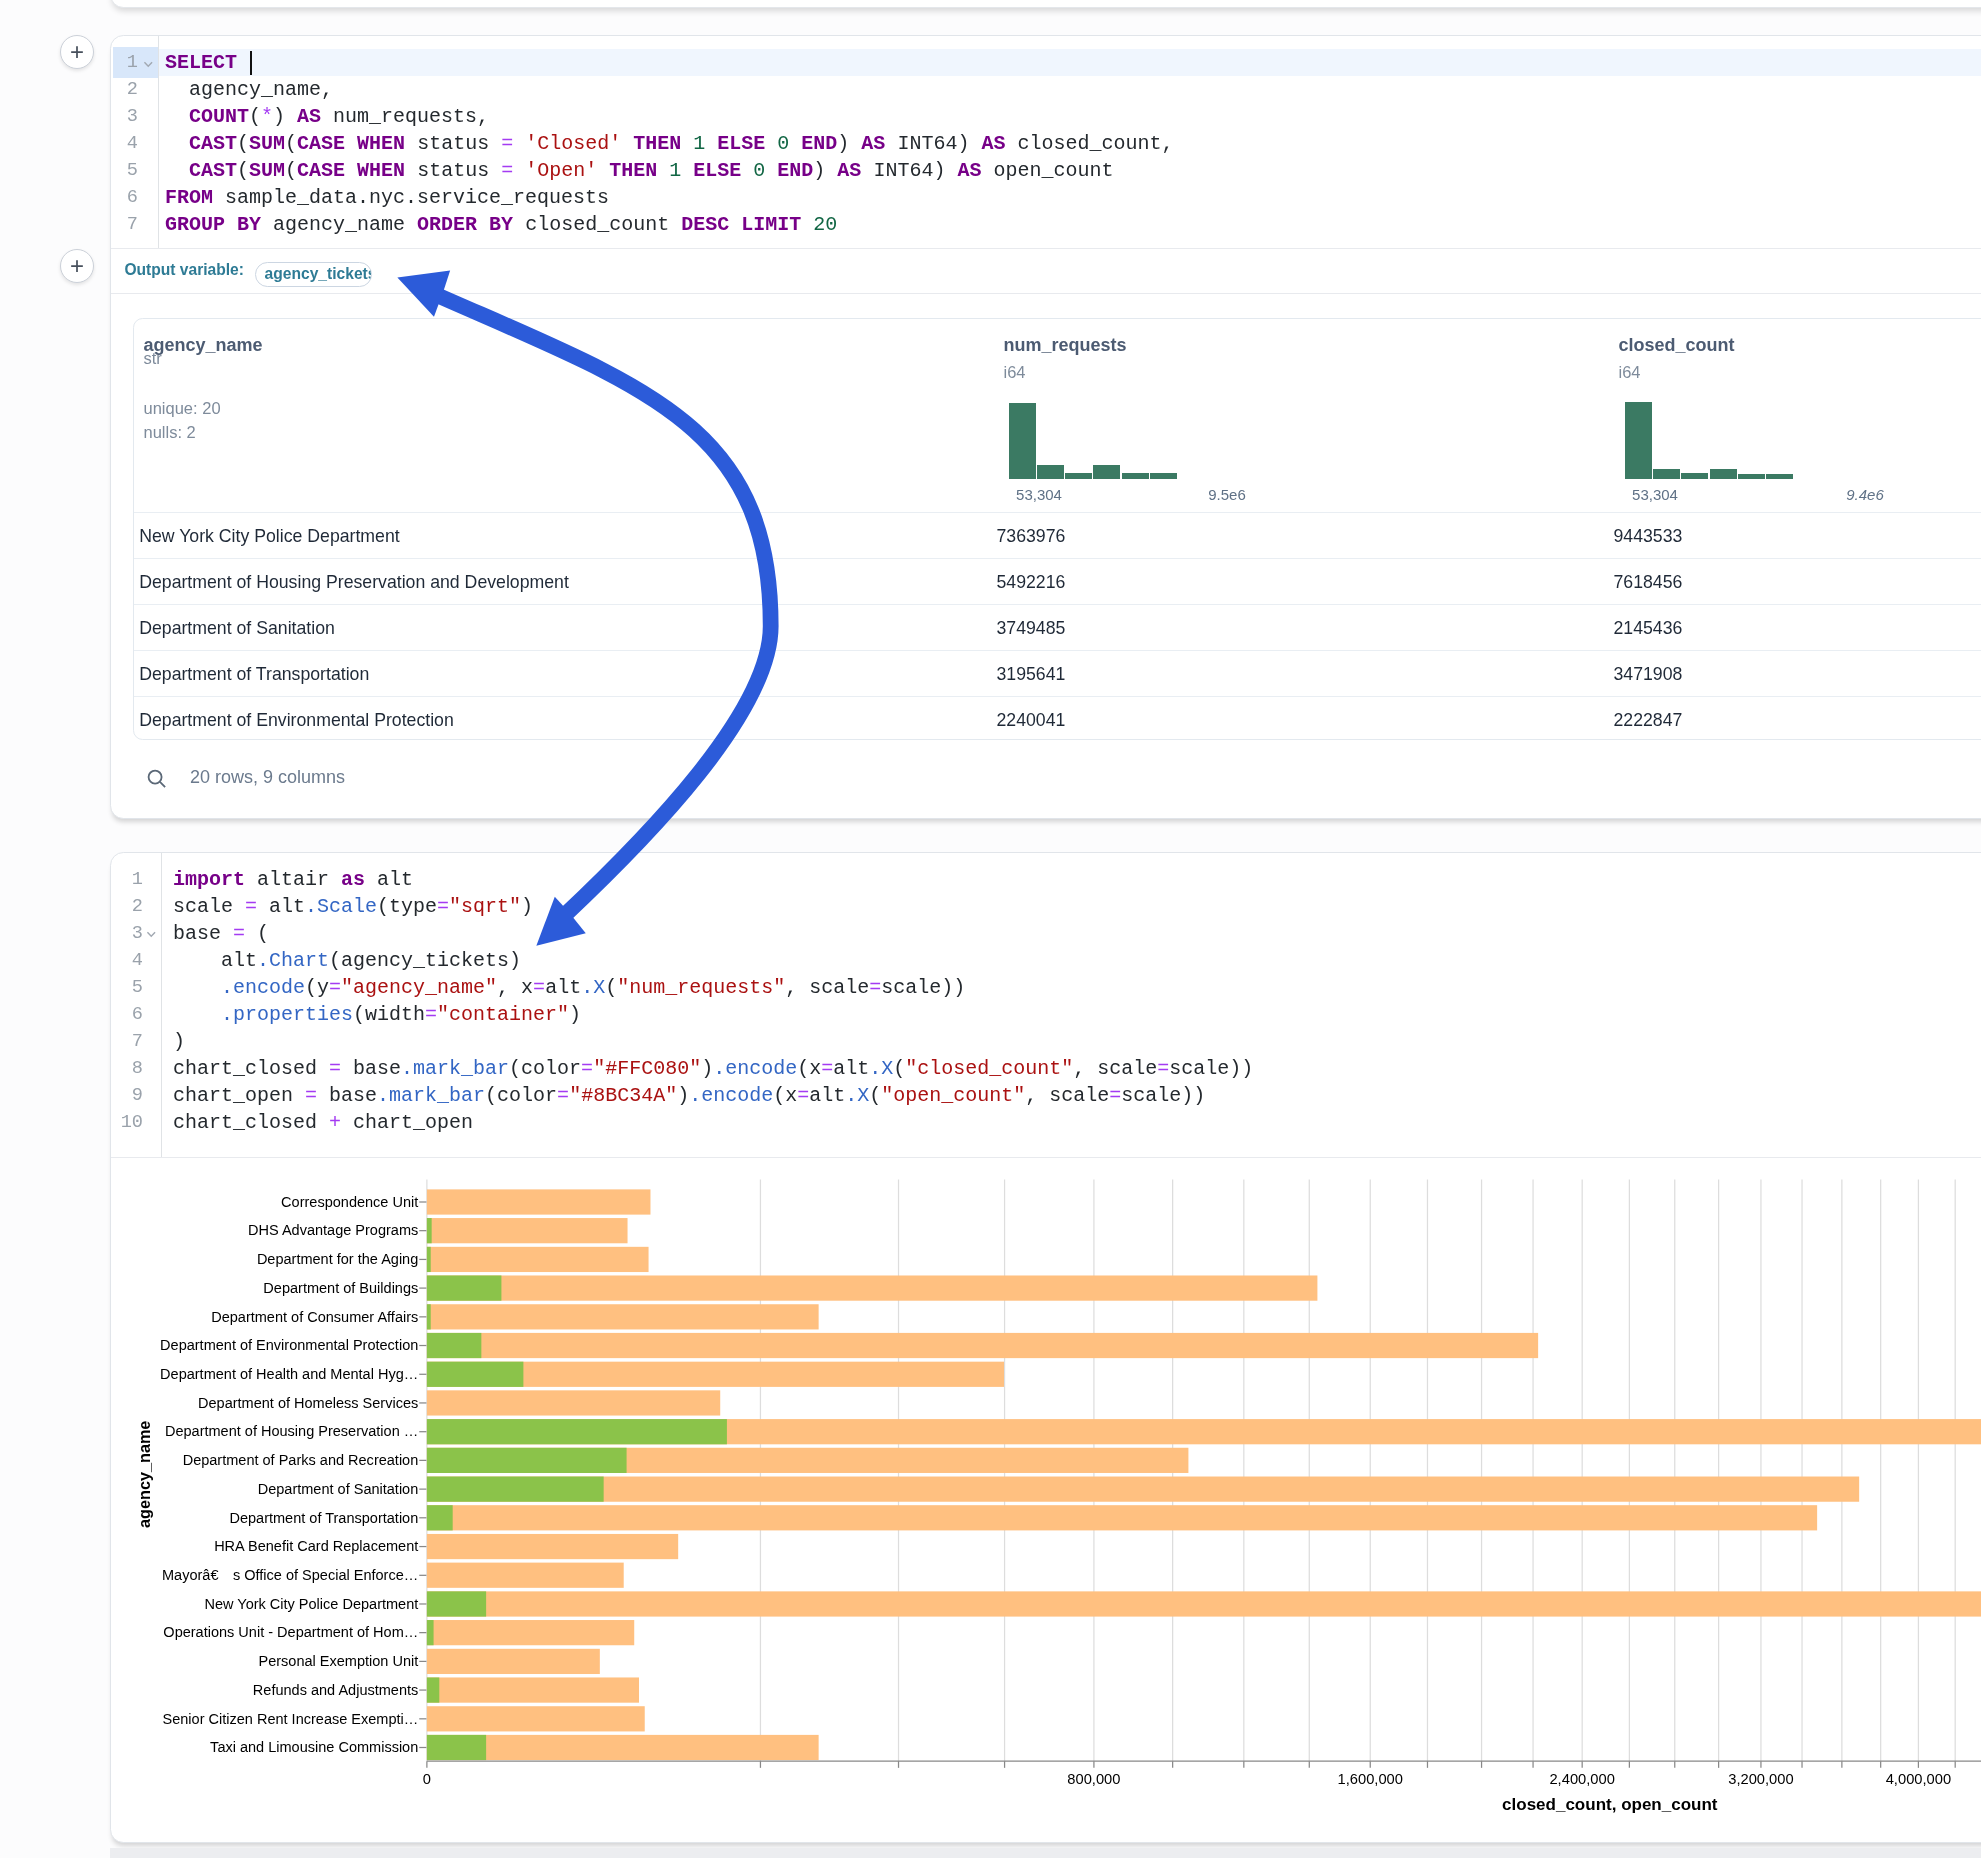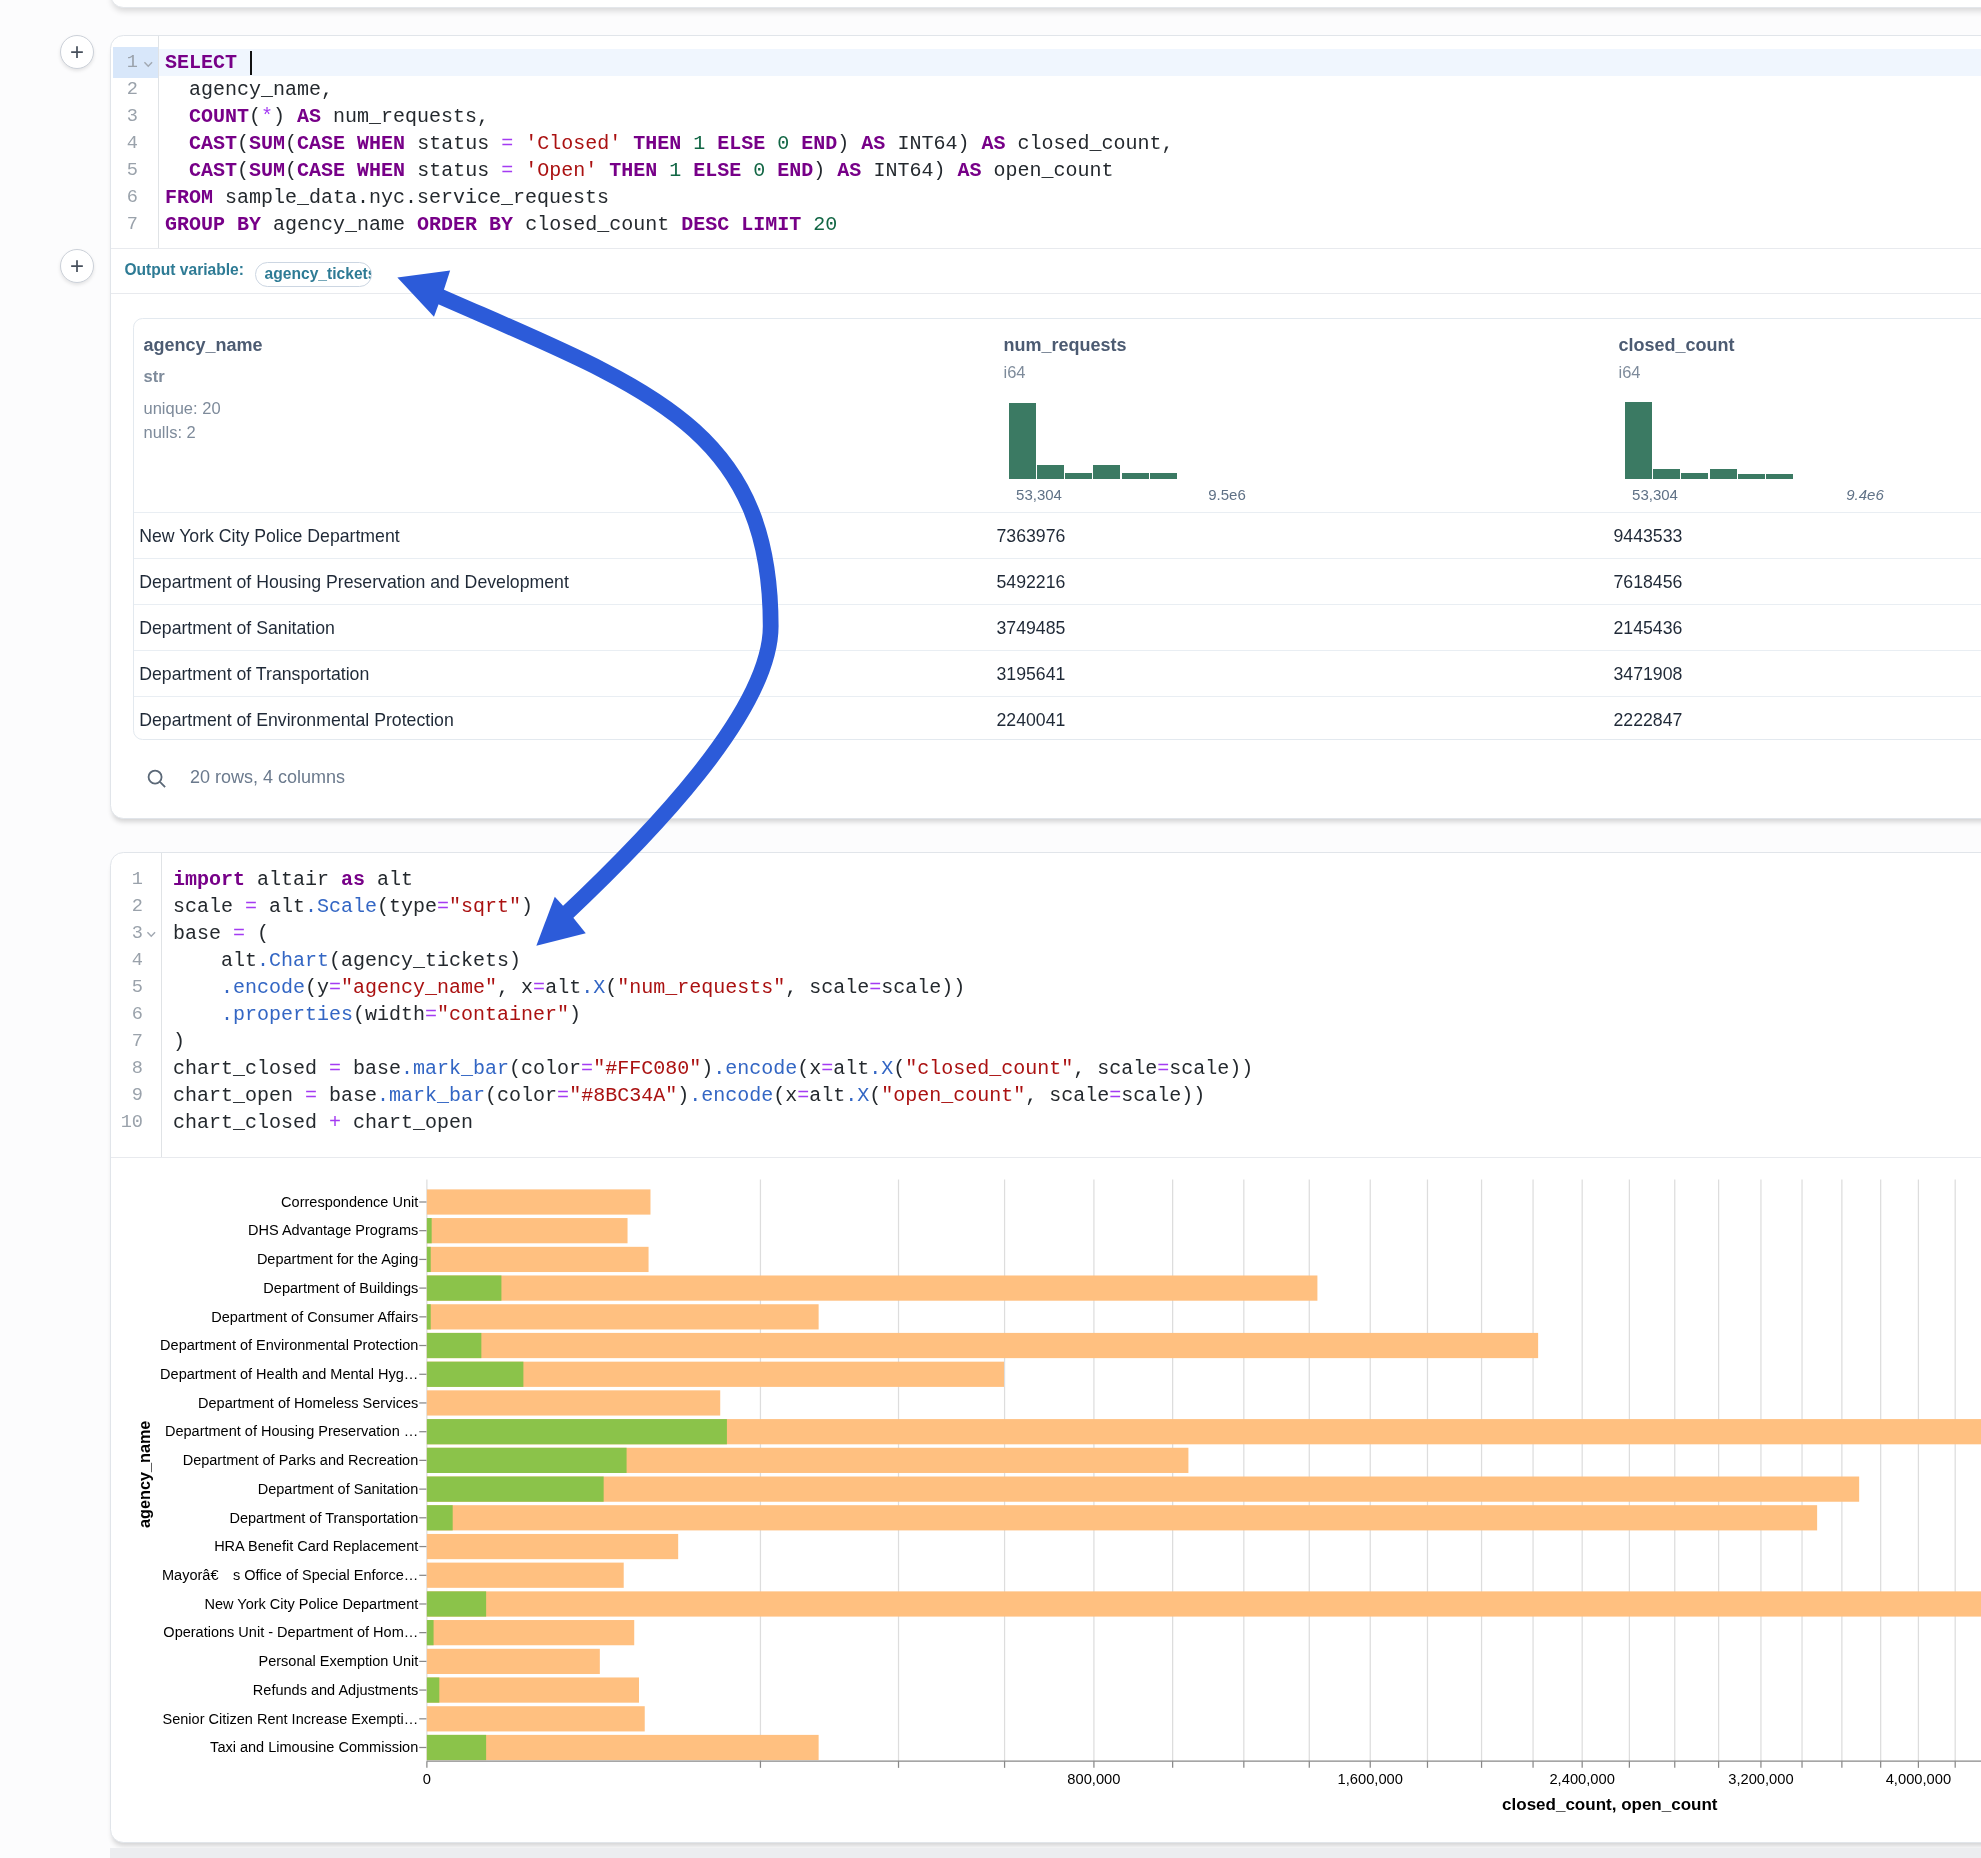--- a/index.html
+++ b/index.html
@@ -53,21 +53,21 @@
     <div style="position:absolute;left:13.4px;top:212px;height:44px;line-height:44px;
          font-size:15.6px;font-weight:bold;color:#2e7b95;">Output variable:&nbsp;</div>
     <div style="position:absolute;left:144px;top:226px;width:117px;height:25px;border:1.4px solid #ccd6e2;
          border-radius:12.4px;overflow:hidden;font-size:15.6px;font-weight:bold;color:#2e7b95;
          line-height:22px;padding-left:8.6px;white-space:nowrap;">agency_tickets</div>
     <div class="sep" style="top:257px;"></div>
 
     <div id="tbl">
       <div class="thead">
         <div class="htitle" style="left:10px;top:16px;">agency_name</div>
-        <div class="htype" style="left:10px;top:48px;font-weight:bold;">str</div>
+        <div class="htype" style="left:10px;top:30px;">str</div>
         <div class="hstat" style="left:10px;top:80px;">unique: 20</div>
         <div class="hstat" style="left:10px;top:104px;">nulls: 2</div>
         <div class="htitle" style="left:870px;top:16px;">num_requests</div>
         <div class="htype" style="left:870px;top:44px;">i64</div>
         <div style="position:absolute;left:0;top:0;width:1367px;height:160px;">
             <div class="hbar" style="left:875px;height:76px;"></div>
 <div class="hbar" style="left:903px;height:14.3px;"></div>
 <div class="hbar" style="left:931px;height:5.7px;"></div>
 <div class="hbar" style="left:959px;height:14.3px;"></div>
 <div class="hbar" style="left:988px;height:5.7px;"></div>
@@ -112,21 +112,21 @@
       <span class="c1">Department of Environmental Protection</span>
           <span class="c2">2240041</span>
           <span class="c3">2222847</span>
         </div>
     </div>
 
     <svg style="position:absolute;left:35px;top:732px;" width="22" height="22" viewBox="0 0 23 23">
       <circle cx="9.5" cy="9.5" r="6.8" fill="none" stroke="#5b6877" stroke-width="1.9"></circle>
       <line x1="14.6" y1="14.6" x2="20" y2="20" stroke="#5b6877" stroke-width="1.9"></line>
     </svg>
-    <div style="position:absolute;left:79px;top:731px;font-size:18px;color:#6b7a8d;">20 rows, 4 columns</div>
+    <div style="position:absolute;left:79px;top:731px;font-size:18px;color:#6b7a8d;">20 rows, 9 columns</div>
   </div>
 
   <div class="card" style="top:852px;height:991px;">
     <div class="gline" style="left:50px;height:304px;"></div>
     <div class="gnum" style="left:0;top:13.4px;width:32px;">1<br>2<br>3<br>4<br>5<br>6<br>7<br>8<br>9<br>10</div>
     <svg style="position:absolute;left:35px;top:78px" width="10.5" height="6.7" viewBox="0 0 11 7">
         <path d="M1.5 1.2 L5.5 5.4 L9.5 1.2" fill="none" stroke="#a2a9b2" stroke-width="1.5"></path>
       </svg>
     <div class="mono" style="position:absolute;left:62px;top:13.4px;"><b style="color:#770088">import</b> altair <b style="color:#770088">as</b> alt<br>scale <span style="color:#a43bf2">=</span> alt<span style="color:#3366c4">.Scale</span>(type<span style="color:#a43bf2">=</span><span style="color:#aa1111">"sqrt"</span>)<br>base <span style="color:#a43bf2">=</span> (<br>    alt<span style="color:#3366c4">.Chart</span>(agency_tickets)<br>    <span style="color:#3366c4">.encode</span>(y<span style="color:#a43bf2">=</span><span style="color:#aa1111">"agency_name"</span>, x<span style="color:#a43bf2">=</span>alt<span style="color:#3366c4">.X</span>(<span style="color:#aa1111">"num_requests"</span>, scale<span style="color:#a43bf2">=</span>scale))<br>    <span style="color:#3366c4">.properties</span>(width<span style="color:#a43bf2">=</span><span style="color:#aa1111">"container"</span>)<br>)<br>chart_closed <span style="color:#a43bf2">=</span> base<span style="color:#3366c4">.mark_bar</span>(color<span style="color:#a43bf2">=</span><span style="color:#aa1111">"#FFC080"</span>)<span style="color:#3366c4">.encode</span>(x<span style="color:#a43bf2">=</span>alt<span style="color:#3366c4">.X</span>(<span style="color:#aa1111">"closed_count"</span>, scale<span style="color:#a43bf2">=</span>scale))<br>chart_open <span style="color:#a43bf2">=</span> base<span style="color:#3366c4">.mark_bar</span>(color<span style="color:#a43bf2">=</span><span style="color:#aa1111">"#8BC34A"</span>)<span style="color:#3366c4">.encode</span>(x<span style="color:#a43bf2">=</span>alt<span style="color:#3366c4">.X</span>(<span style="color:#aa1111">"open_count"</span>, scale<span style="color:#a43bf2">=</span>scale))<br>chart_closed <span style="color:#a43bf2">+</span> chart_open</div>
     <div class="sep" style="top:304px;"></div>

